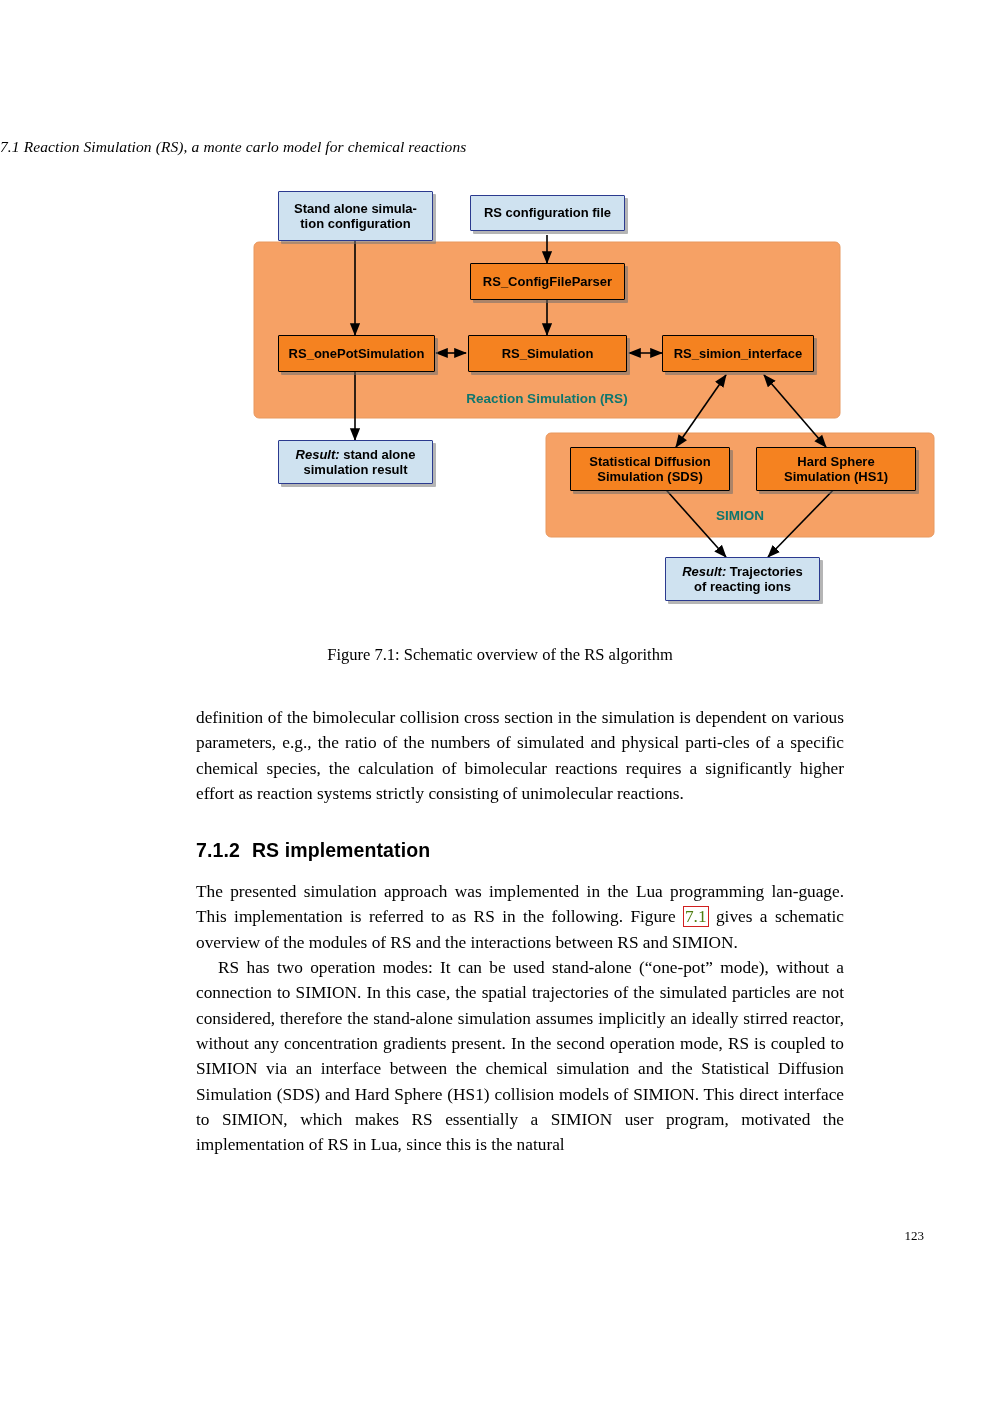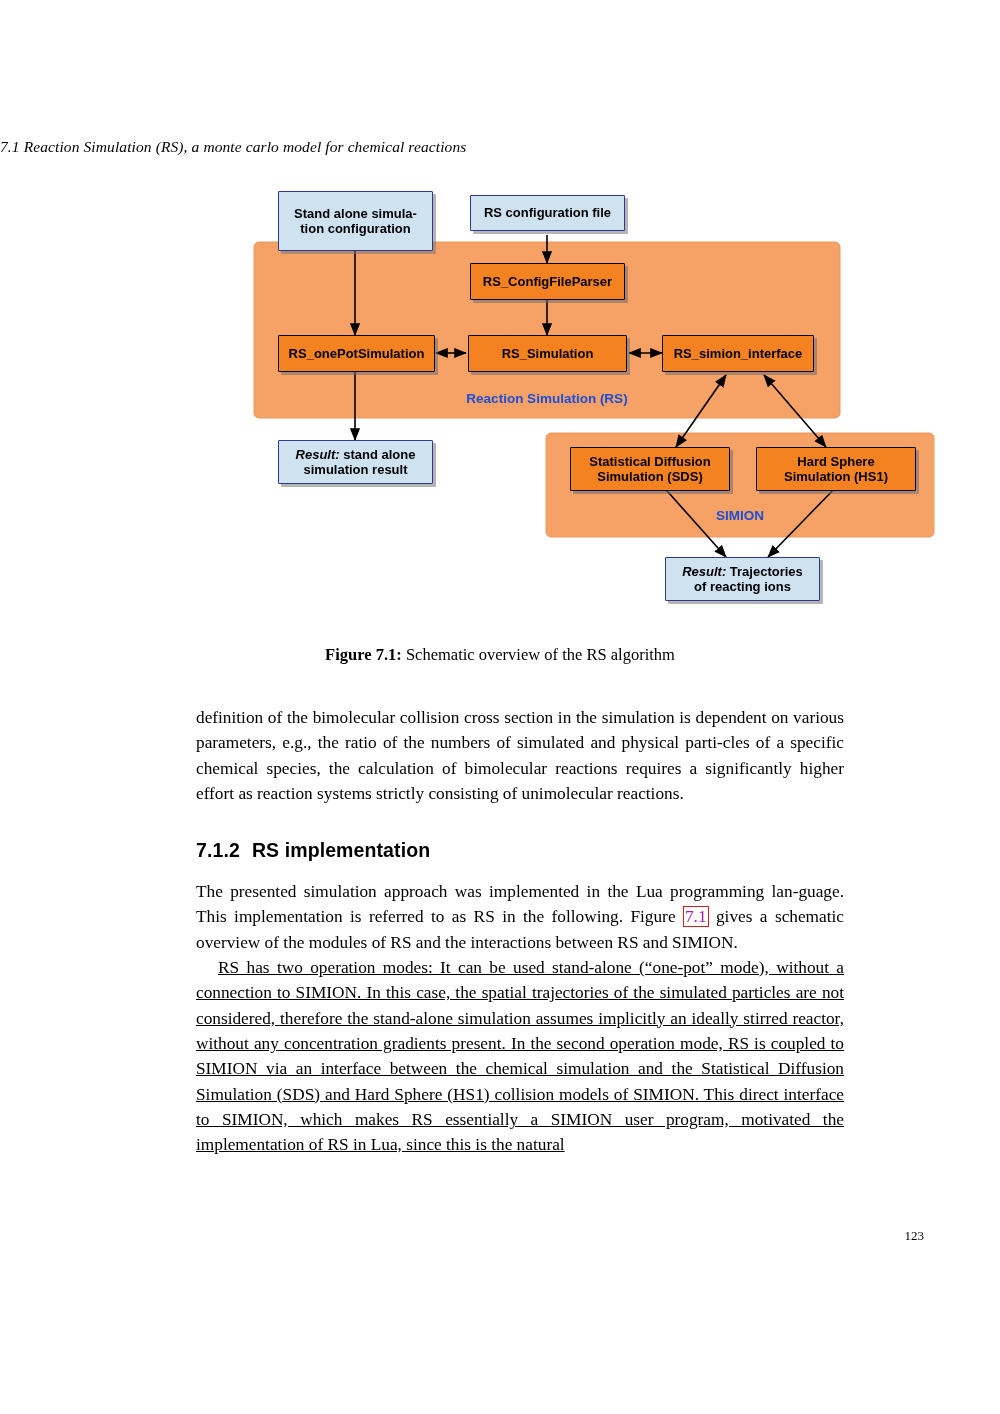--- a/index.html
+++ b/index.html
@@ -46,21 +46,21 @@
     top: 0;
     left: 0;
     width: 1000px;
     height: 460px;
   }
   .panel-label {
     position: absolute;
     font-family: "Liberation Sans", sans-serif;
     font-weight: bold;
     font-size: 13.5px;
-    color: #1d4ed8;
+    color: #0f766e;
     text-align: center;
   }
 
   .node {
     position: absolute;
     box-sizing: border-box;
     font-family: "Liberation Sans", sans-serif;
     font-weight: bold;
     font-size: 13px;
     line-height: 1.18;
@@ -90,48 +90,48 @@
 
   
   .caption {
     position: absolute;
     top: 645px;
     left: 0;
     width: 1000px;
     text-align: center;
     font-size: 16.5px;
   }
-  .caption b { font-weight: bold; }
+  .caption b { font-weight: normal; }
 
   
   .body {
     position: absolute;
     left: 196px;
     width: 648px;
     top: 705px;
     font-size: 17.3px;
     line-height: 1.465;
     text-align: justify;
   }
   .body p { margin: 0 0 0 0; }
-  .body p.indent { text-indent: 22px; text-decoration: underline; }
+  .body p.indent { text-indent: 22px; }
 
   h2.section {
     font-family: "Liberation Sans", sans-serif;
     font-size: 19.5px;
     font-weight: bold;
     margin: 30px 0 14px 0;
     letter-spacing: 0.1px;
   }
   .secnum { margin-right: 12px; }
 
   .reflink {
     border: 1px solid #d11f1f;
     padding: 0 1px;
-    color: #a21caf;
+    color: #4d7c0f;
     text-decoration: none;
   }
 
   .folio {
     position: absolute;
     top: 1228px;
     left: 0;
     width: 1000px;
     text-align: right;
     padding-right: 76px;
@@ -179,21 +179,21 @@
       <line x1="826" y1="272" x2="764" y2="200" stroke="#000" stroke-width="1.6" marker-end="url(#arrow)" marker-start="url(#arrowstart)"></line>
 
       <line x1="660" y1="308" x2="726" y2="382" stroke="#000" stroke-width="1.6" marker-end="url(#arrow)"></line>
 
       <line x1="840" y1="308" x2="768" y2="382" stroke="#000" stroke-width="1.6" marker-end="url(#arrow)"></line>
     </svg>
 
     <div class="panel-label" style="left:254px; top:216px; width:586px;">Reaction Simulation (RS)</div>
     <div class="panel-label" style="left:546px; top:333px; width:388px;">SIMION</div>
 
-    <div class="node node-blue" style="left:278px; top:16px; width:155px; height:60px;">
+    <div class="node node-blue" style="left:278px; top:16px; width:155px; height:50px;">
       <div class="inner">Stand alone simula-<br>tion configuration</div>
     </div>
 
     <div class="node node-blue" style="left:470px; top:20px; width:155px; height:36px;">
       <div class="inner">RS configuration file</div>
     </div>
 
     <div class="node node-orange" style="left:470px; top:88px; width:155px; height:37px;">
       <div class="inner">RS_ConfigFileParser</div>
     </div>

